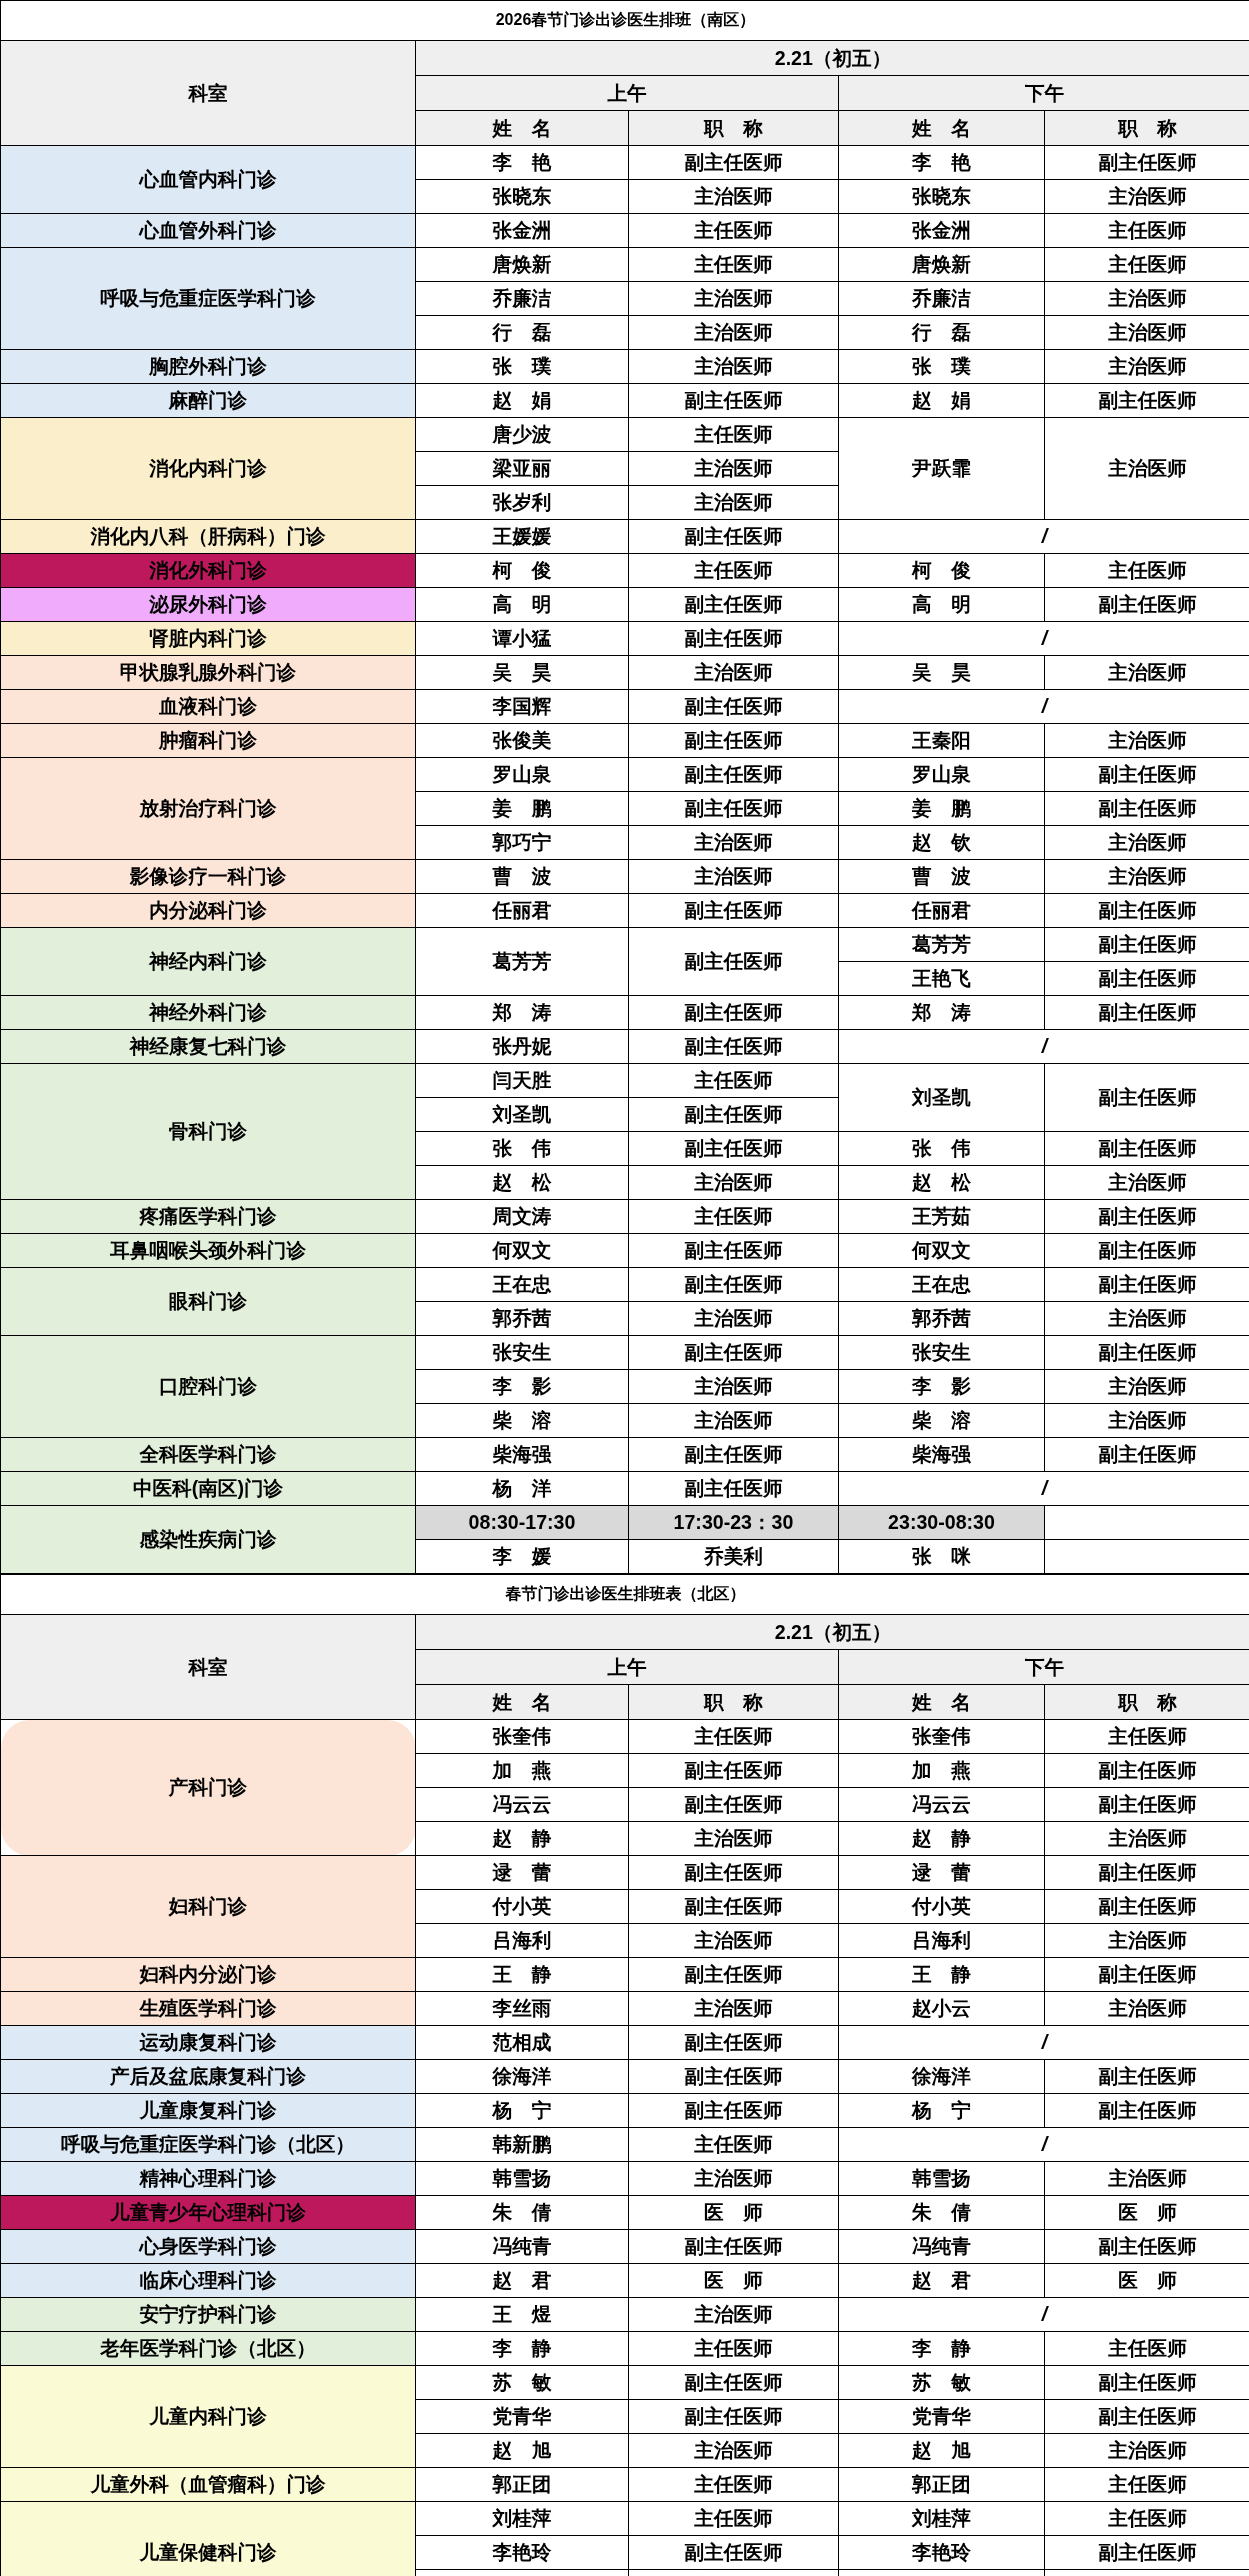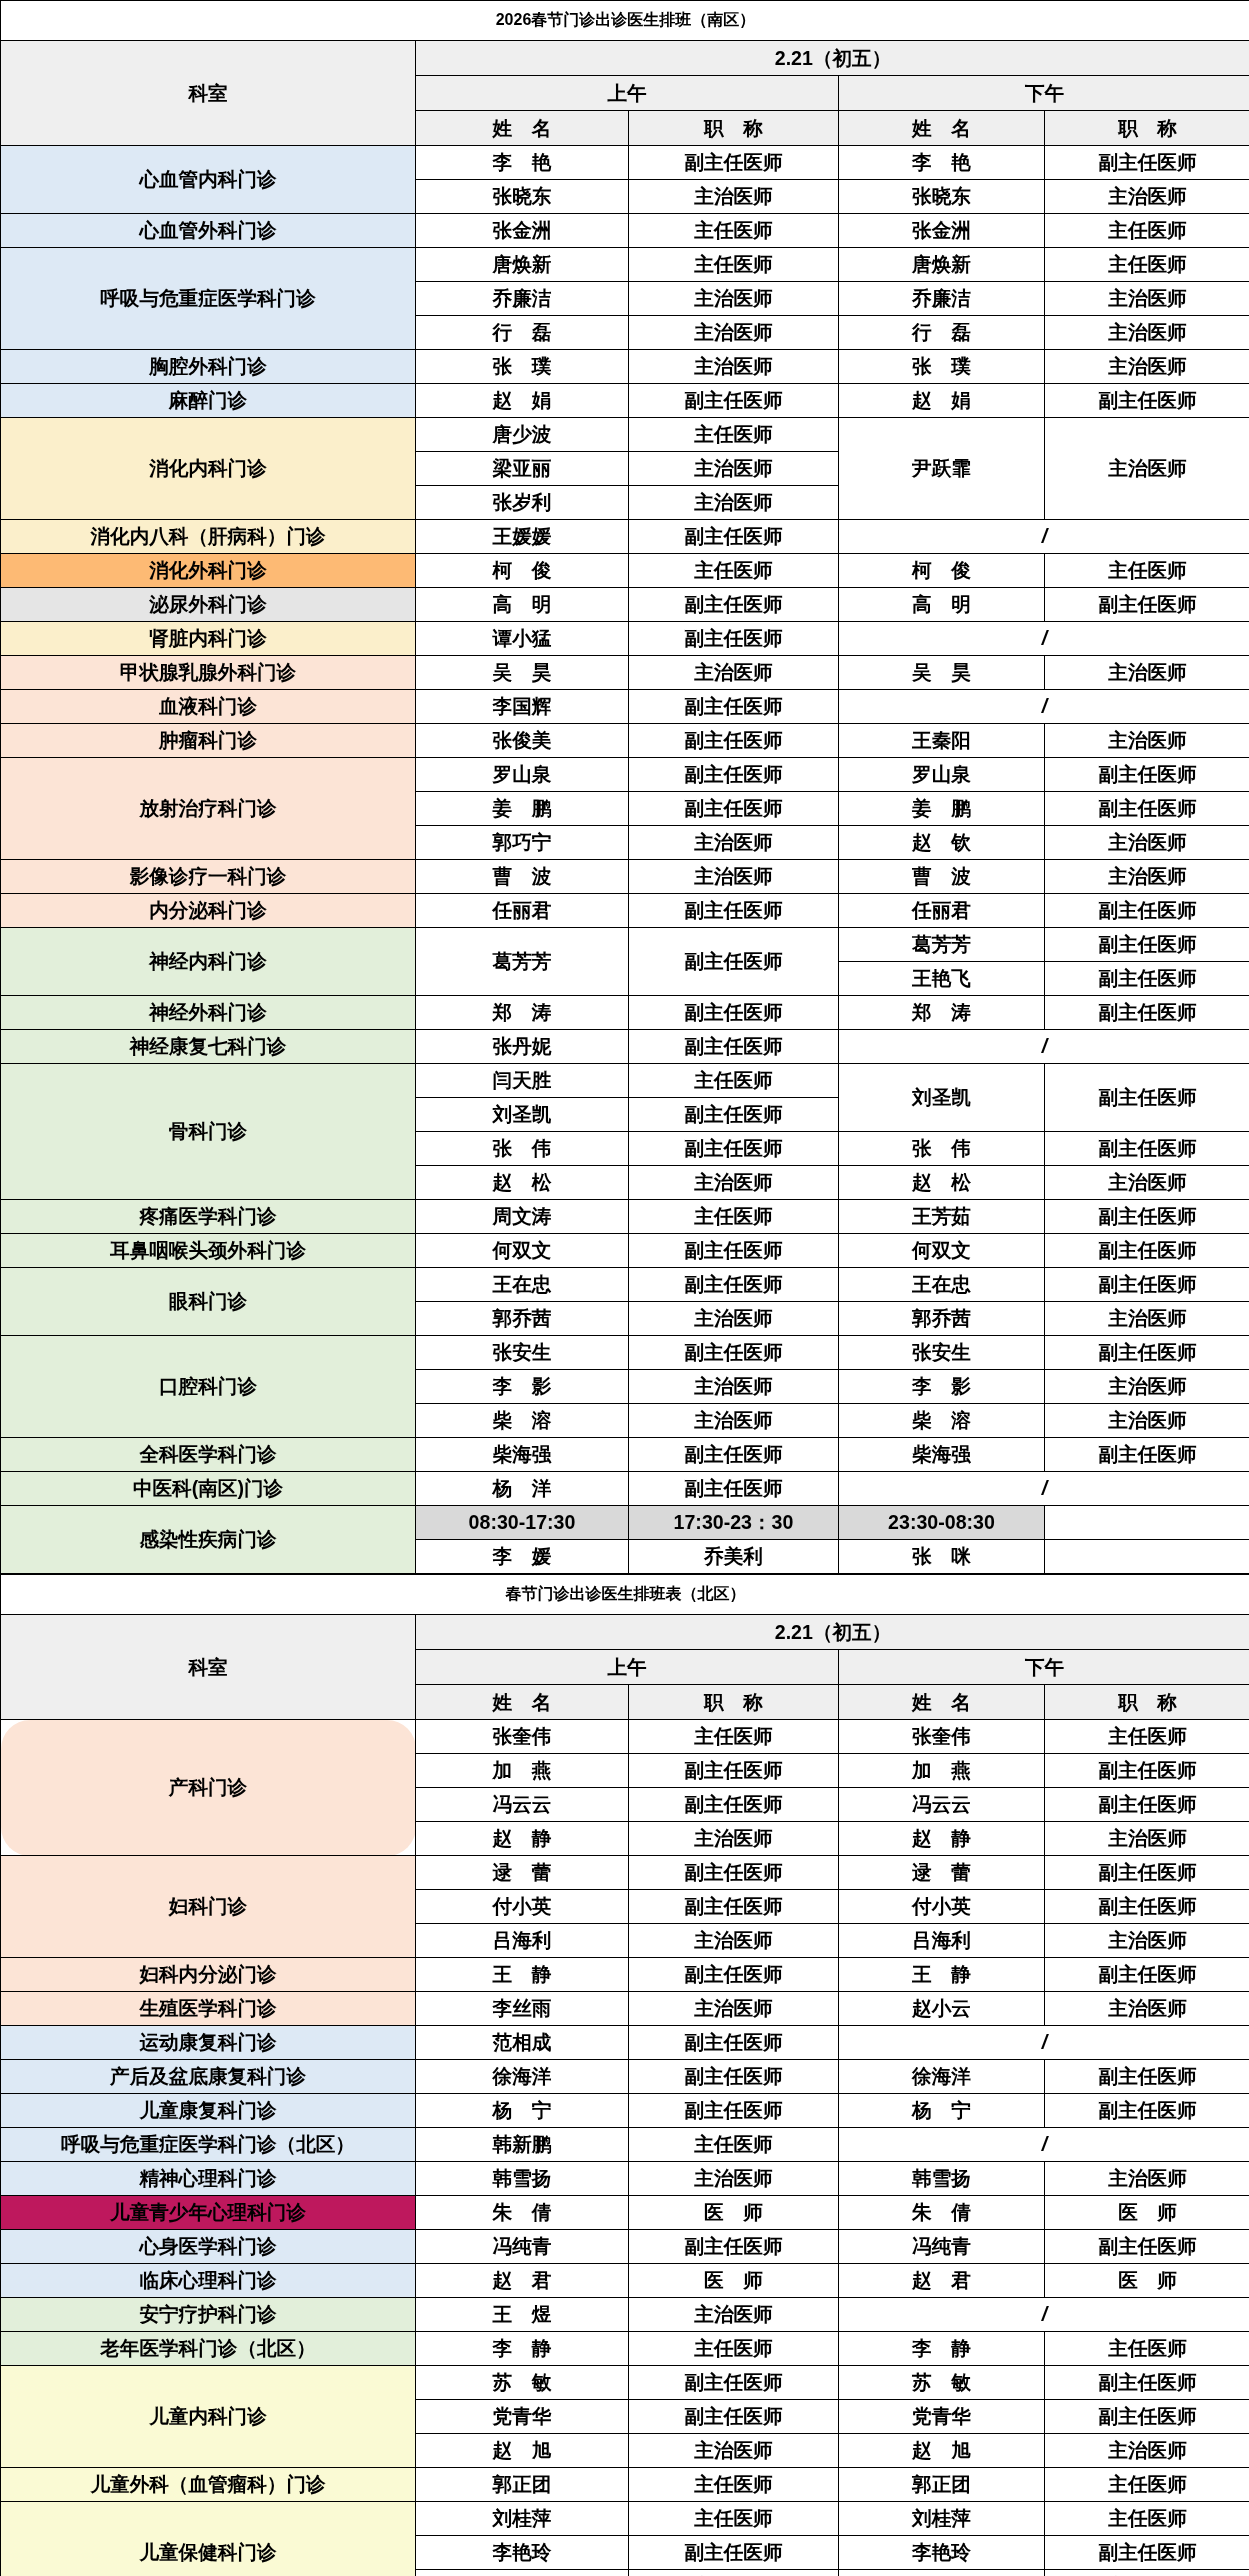--- a/index.html
+++ b/index.html
@@ -114,28 +114,28 @@
           <td rowspan="1">张岁利</td>
           <td rowspan="1">主治医师</td>
         </tr>
         <tr class="gsep">
           <td rowspan="1" style="background: rgb(251, 239, 203);">消化内八科（肝病科）门诊</td>
           <td rowspan="1">王媛媛</td>
           <td rowspan="1">副主任医师</td>
           <td colspan="2" class="slash">/</td>
         </tr>
         <tr class="gsep">
-          <td rowspan="1" style="background: #fdba74;">消化外科门诊</td>
+          <td rowspan="1" style="background: #be185d;">消化外科门诊</td>
           <td rowspan="1">柯　俊</td>
           <td rowspan="1">主任医师</td>
           <td rowspan="1">柯　俊</td>
           <td rowspan="1">主任医师</td>
         </tr>
         <tr class="gsep">
-          <td rowspan="1" style="background: #e5e5e5;">泌尿外科门诊</td>
+          <td rowspan="1" style="background: #f0abfc;">泌尿外科门诊</td>
           <td rowspan="1">高　明</td>
           <td rowspan="1">副主任医师</td>
           <td rowspan="1">高　明</td>
           <td rowspan="1">副主任医师</td>
         </tr>
         <tr class="gsep">
           <td rowspan="1" style="background: rgb(251, 239, 203);">肾脏内科门诊</td>
           <td rowspan="1">谭小猛</td>
           <td rowspan="1">副主任医师</td>
           <td colspan="2" class="slash">/</td>

